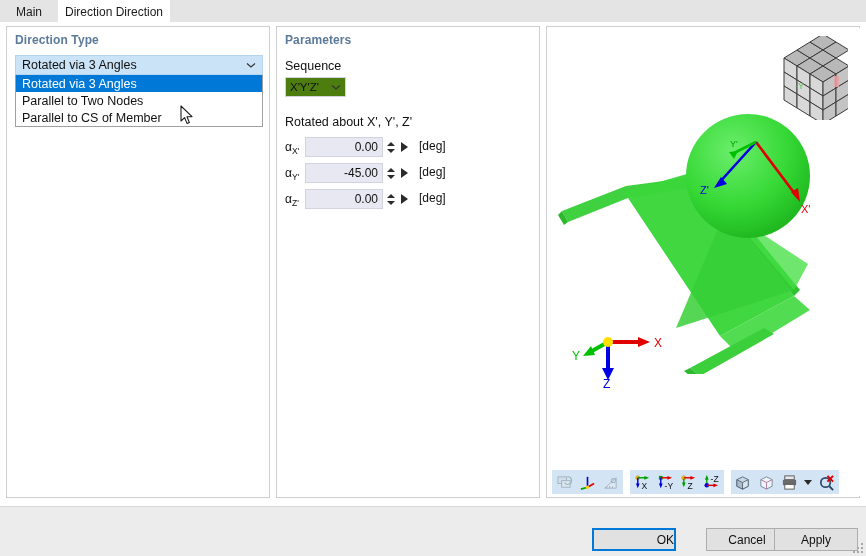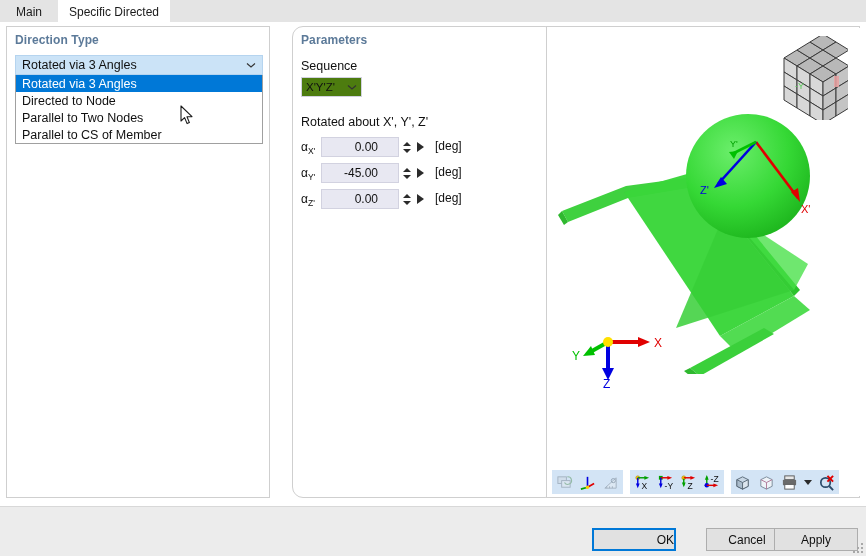--- a/index.html
+++ b/index.html
@@ -47,21 +47,21 @@
     background: #ffffff;
   }
 
   
   .panel {
     position: absolute;
     background: #ffffff;
     border: 1px solid #cfcfcf;
   }
   #panel-direction { left: 6px;   top: 4px; width: 264px; height: 472px; }
-  #panel-params    { left: 292px; top: 4px; width: 264px; height: 472px; border-radius: 11px; }
+  #panel-params    { left: 276px; top: 4px; width: 264px; height: 472px; }
   #panel-view      { left: 546px; top: 4px; width: 314px; height: 472px; }
 
   .panel-title {
     position: absolute; left: 8px; top: 6px;
     font-size: 12px;
     font-weight: bold;
     color: #5c7a99;
     letter-spacing: 0.1px;
   }
 
@@ -158,21 +158,21 @@
   .angle-symbol .sub {
     font-size: 8.5px;
     vertical-align: sub;
   }
   .angle-input {
     position: absolute; left: 20px; top: 0;
     width: 78px; height: 20px;
     background: #e8e8f2;
     border: 1px solid #d2d2e0;
     display: flex; align-items: center; justify-content: flex-end;
-    padding: 0 20px;
+    padding: 0 4px;
     font-size: 12px;
     color: #101010;
   }
   .spinner {
     position: absolute; left: 100px; top: 1px;
     width: 11px; height: 18px;
     display: flex; flex-direction: column;
     align-items: center; justify-content: center;
     cursor: default;
   }
@@ -283,42 +283,39 @@
 </head>
 <body>
 
 <div id="app">
 
   <div class="tabstrip">
     <div class="tab" id="tab-main">
       <span>Main</span>
     </div>
     <div class="tab active" id="tab-specific">
-      <span>Specific Directed</span>
+      <span>Direction Direction</span>
     </div>
   </div>
 
   <div class="dialog-body">
 
     <div class="panel" id="panel-direction">
       <div class="panel-title">Direction Type</div>
 
       <div class="combo-closed" id="direction-combo">
         <span>Rotated via 3 Angles</span>
         <svg class="combo-caret" viewBox="0 0 10 10">
           <polyline points="1,3.5 5,7 9,3.5" fill="none" stroke="#333" stroke-width="1.1"></polyline>
         </svg>
       </div>
 
       <div class="dropdown-list">
         <div class="dropdown-item selected">
           <span>Rotated via 3 Angles</span>
-        </div>
-        <div class="dropdown-item">
-          <span>Directed to Node</span>
         </div>
         <div class="dropdown-item">
           <span>Parallel to Two Nodes</span>
         </div>
         <div class="dropdown-item">
           <span>Parallel to CS of Member</span>
         </div>
       </div>
 
       <svg id="mouse-cursor" viewBox="0 0 14 21">

